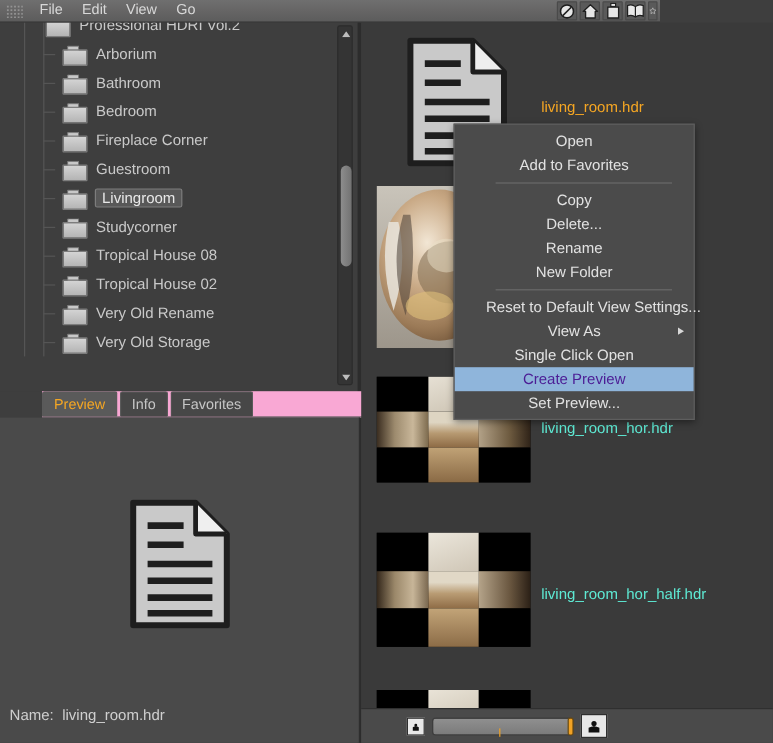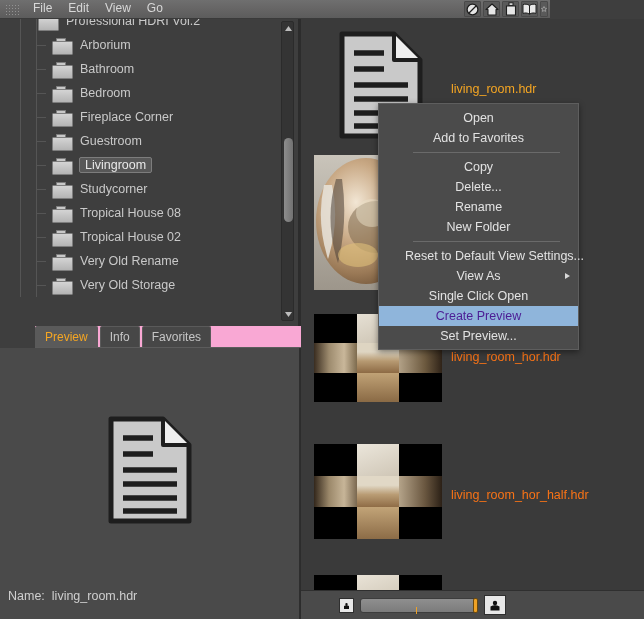--- a/index.html
+++ b/index.html
@@ -114,21 +114,21 @@
   
   .doc-icon { display: block; }
 
   
   #file-panel {
     position: absolute; left: 301px; top: 19px; width: 343px; height: 571px;
     background: #3a3a3a; overflow: hidden;
   }
   .file-row { position: absolute; left: 0; width: 343px; }
   .file-name {
-    position: absolute; font-size: 12.5px; color: #f97316; white-space: nowrap;
+    position: absolute; font-size: 12.5px; color: #5eead4; white-space: nowrap;
   }
   .file-name.sel { color: #f5a623; }
   .thumb { position: absolute; }
 
   
   .cross { display: grid; grid-template-columns: 1fr 1fr 1fr; background: #000; }
   .cross div { width: 100%; height: 100%; }
   .cx-black { background: #000; }
 
   

